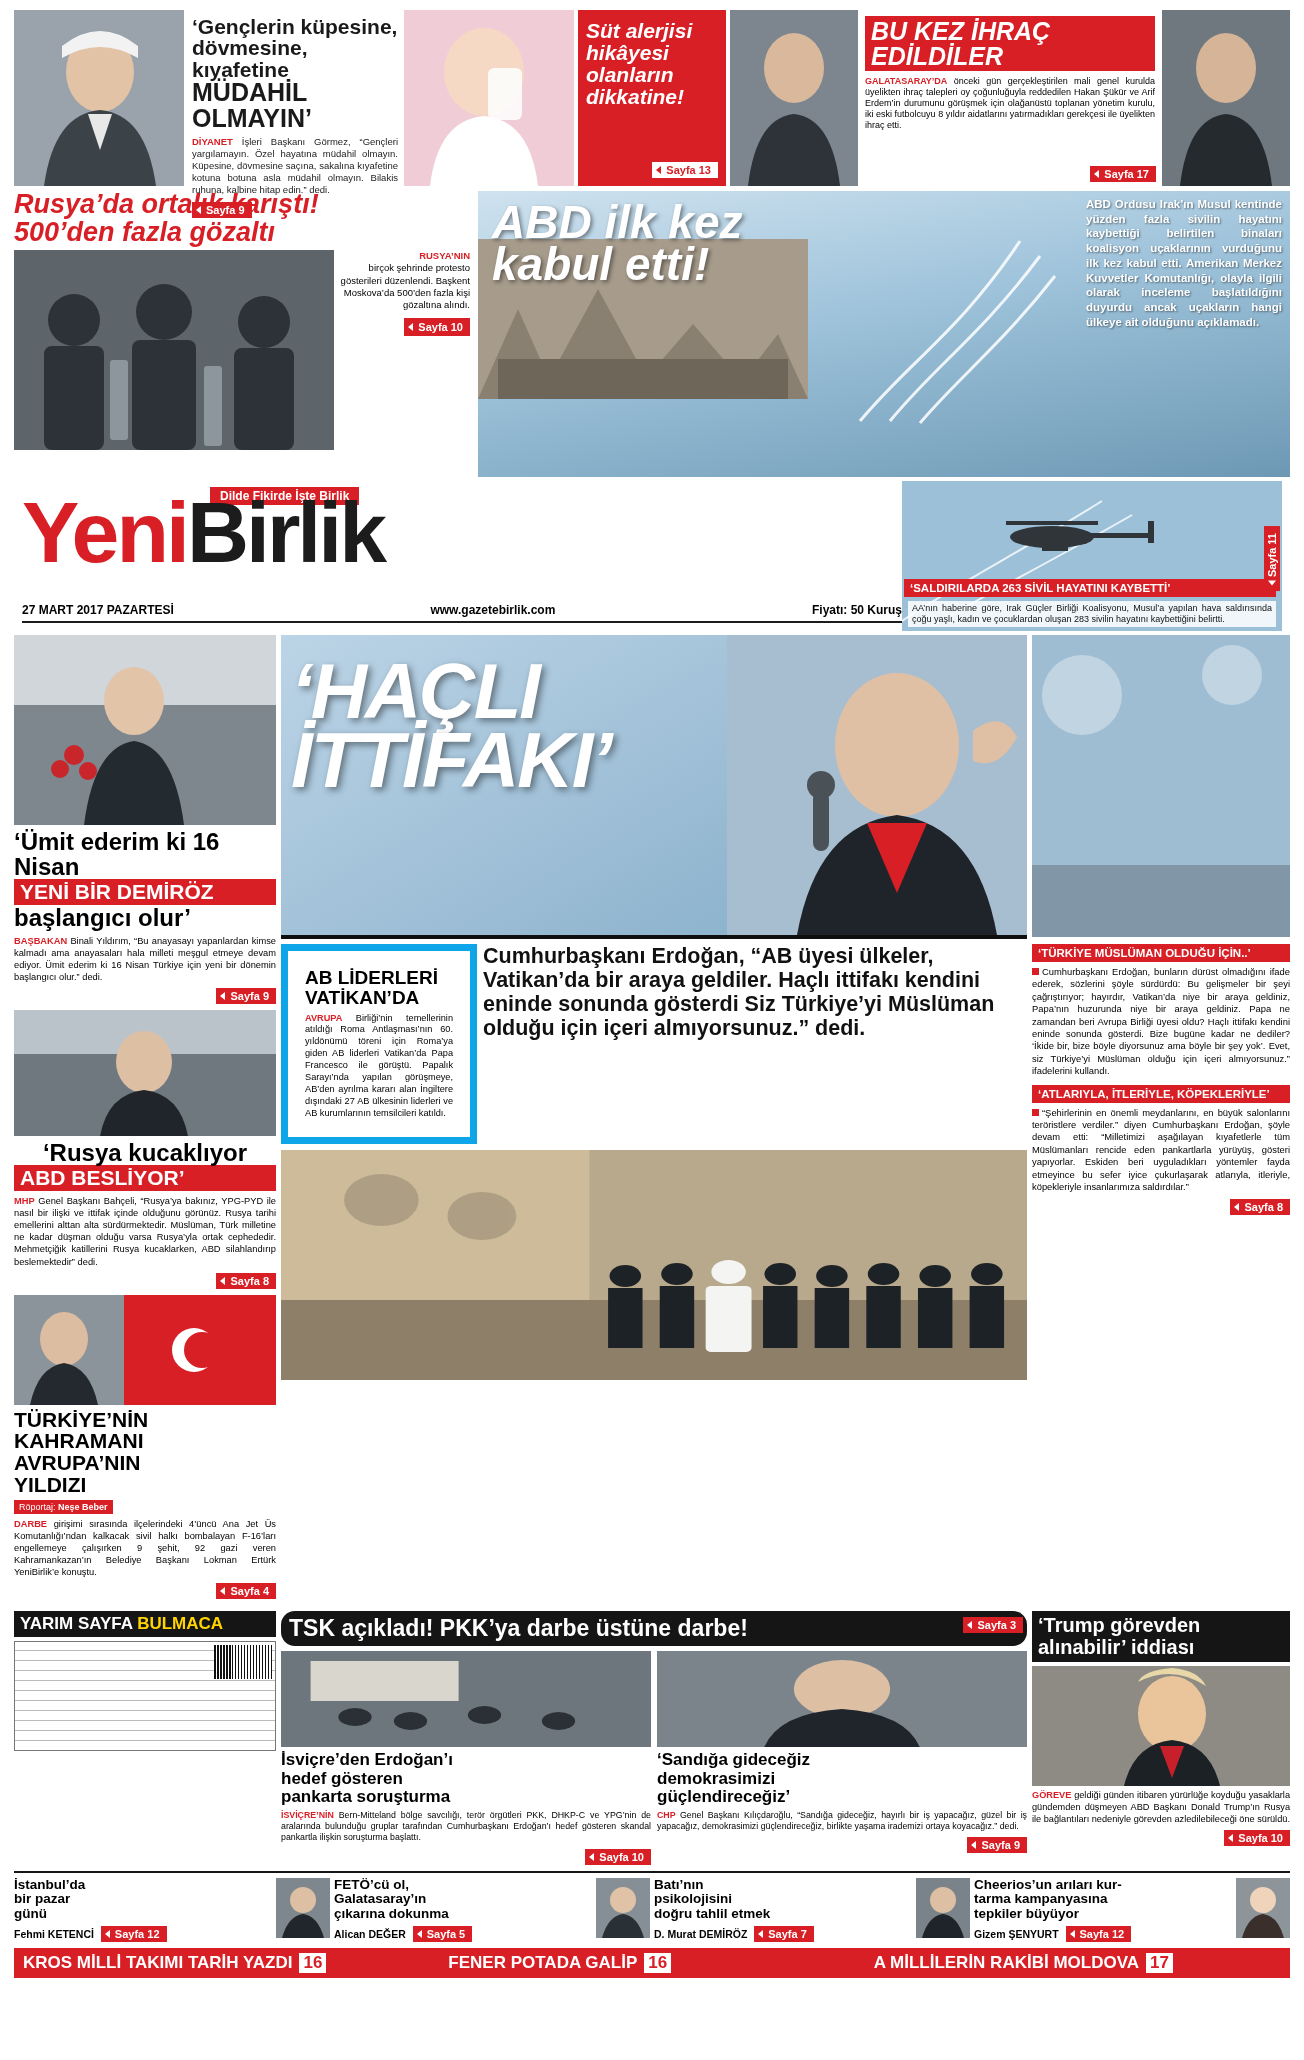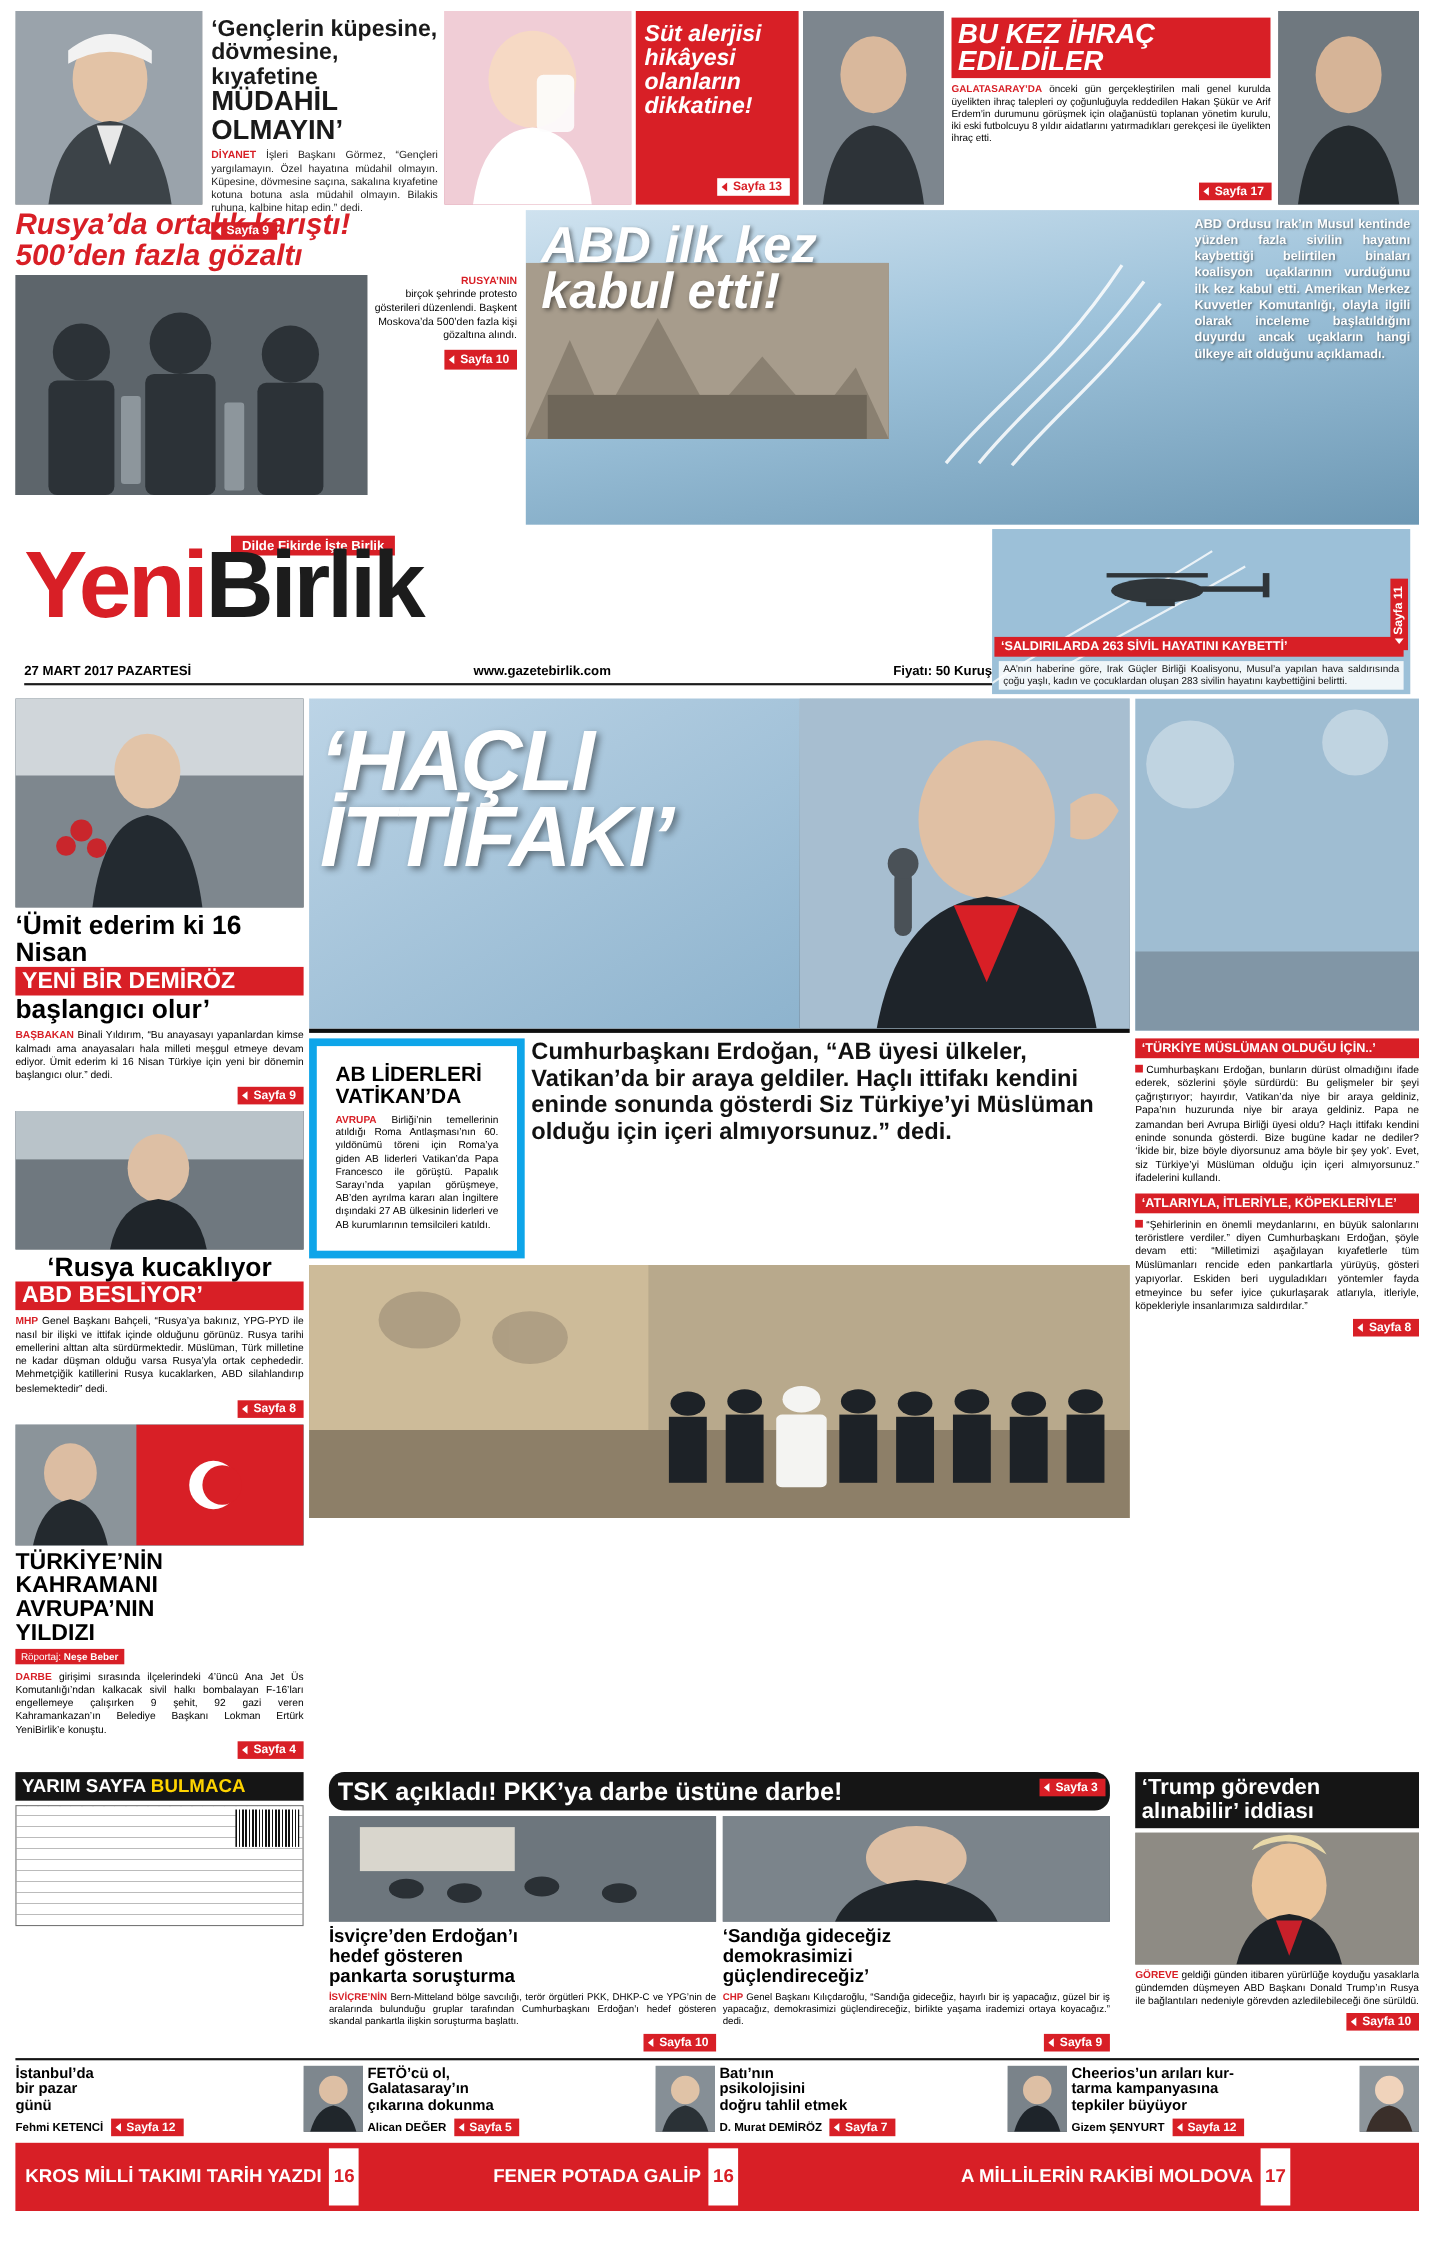--- a/index.html
+++ b/index.html
@@ -135,21 +135,21 @@
   }
   .vatican { height: 230px; margin-top: 6px; background: linear-gradient(170deg,#c9b89a,#8d7f68); position: relative; }
 
   
   .rb { margin-bottom: 7px; position: relative; }
   .rb .hdr { background: #d81f26; color: #fff; font-size: 11.5px; font-weight: bold; padding: 3px 6px; }
   .rb .tx { font-size: 9.4px; line-height: 1.32; text-align: justify; margin-top: 4px; }
   .sq { display:inline-block; width: 7px; height: 7px; background: #d81f26; margin-right: 3px; }
 
   
-  .lower { display: flex; gap: 23px; margin-top: 6px; }
+  .lower { display: flex; gap: 5px; margin-top: 6px; }
   .lw-left { width: 262px; }
   .lw-mid { flex: 1; }
   .lw-right { width: 258px; }
 
   .tskband { background: #151515; color: #fff; font-size: 23px; font-weight: bold; padding: 4px 8px; position: relative; border-radius: 14px; }
   .tskband .pagetag { position: absolute; right: 4px; top: 6px; background: #d81f26; }
   .tskband .pagetag::before { border-right-color: #fff; }
 
   .threecol { display: flex; gap: 6px; margin-top: 5px; }
   .threecol .c { flex: 1; }
@@ -175,21 +175,21 @@
   .col-item { flex: 1; display: flex; gap: 4px; }
   .col-item .txtwrap { flex: 1; }
   .col-item .t { font-size: 13.5px; font-weight: bold; line-height: 1.1; }
   .col-item .nm { font-size: 10.5px; font-weight: bold; margin-top: 4px; }
   .col-item .av { width: 54px; height: 60px; background: linear-gradient(160deg,#9aa1a7,#4c5358); }
   .col-item .tagwrap { display:inline-block; margin-left: 4px; }
 
   
   .sports { display: flex; margin-top: 6px; background: #d81f26; color: #fff; align-items: stretch; font-weight: bold; }
   .sports .it { padding: 5px 9px; font-size: 17px; display: flex; align-items: center; gap: 7px; flex: 1; }
-  .sports .num { background: #fff; color: #d81f26; font-size: 17px; padding: 16px 4px; }
+  .sports .num { background: #fff; color: #d81f26; font-size: 17px; padding: 0 4px; }
 </style>
 </head>
 <body>
 
 <div class="page">
 
   <div class="topstrip">
 
     <div class="ts1">
       <div class="imgL">

